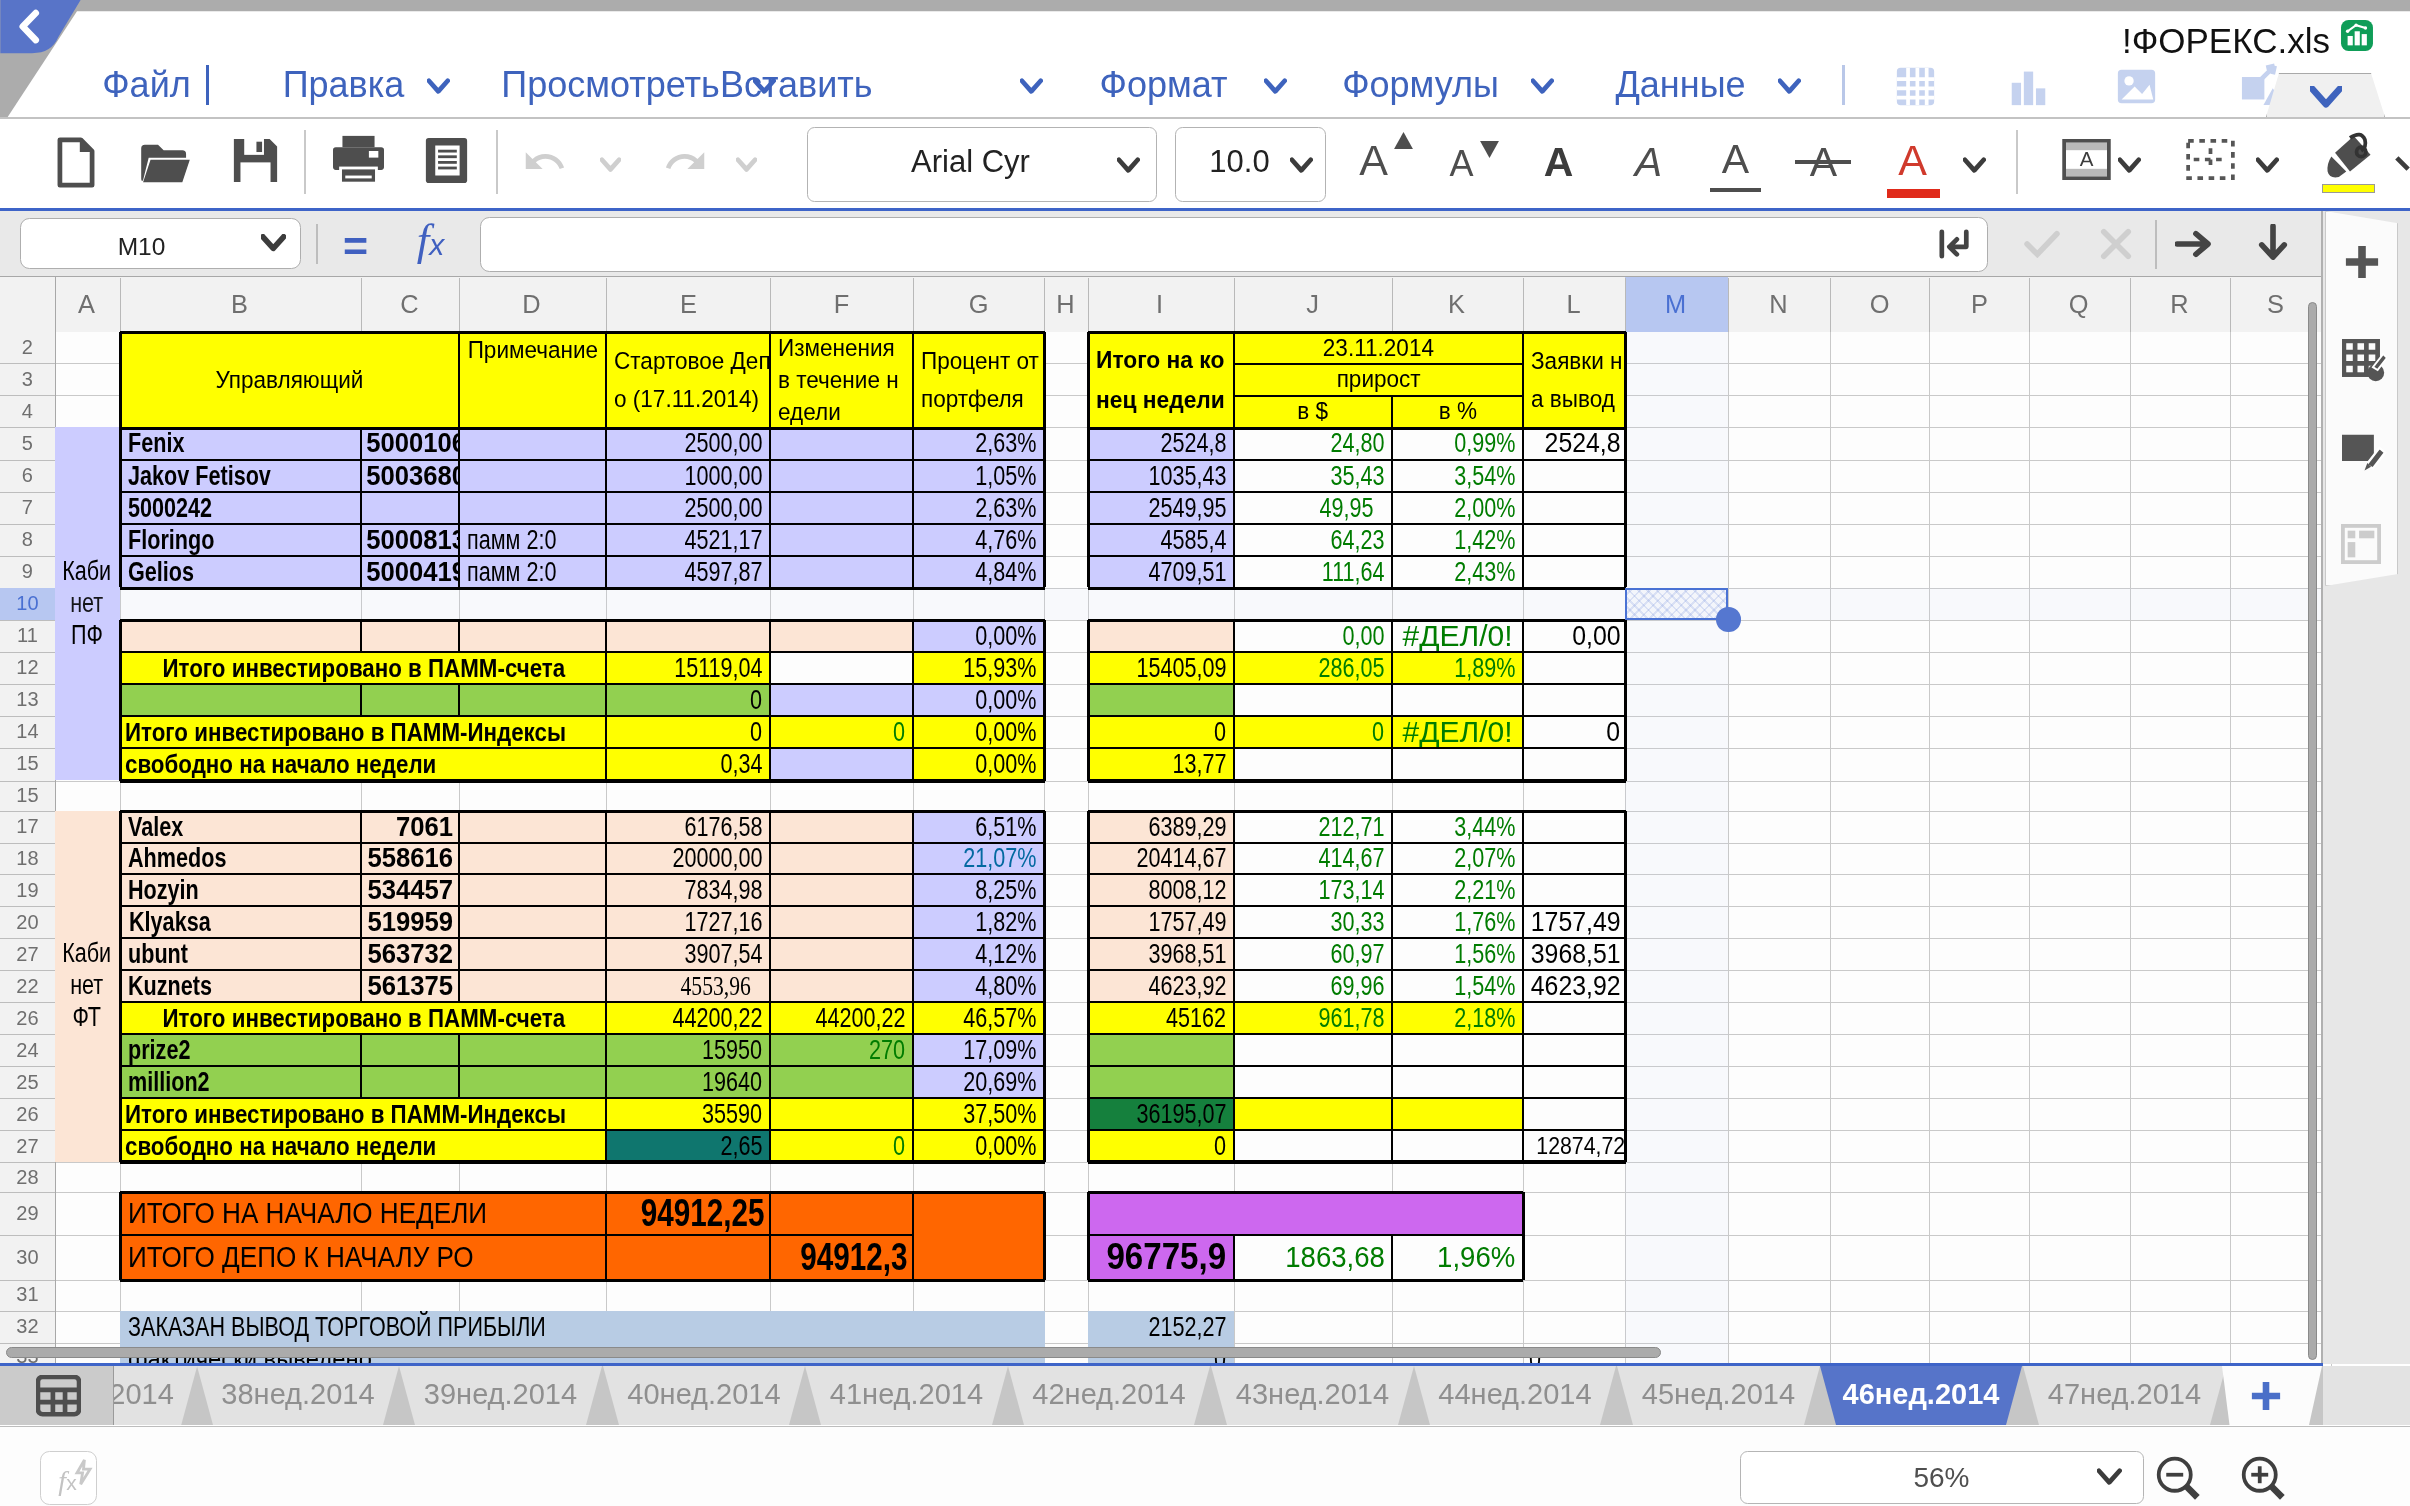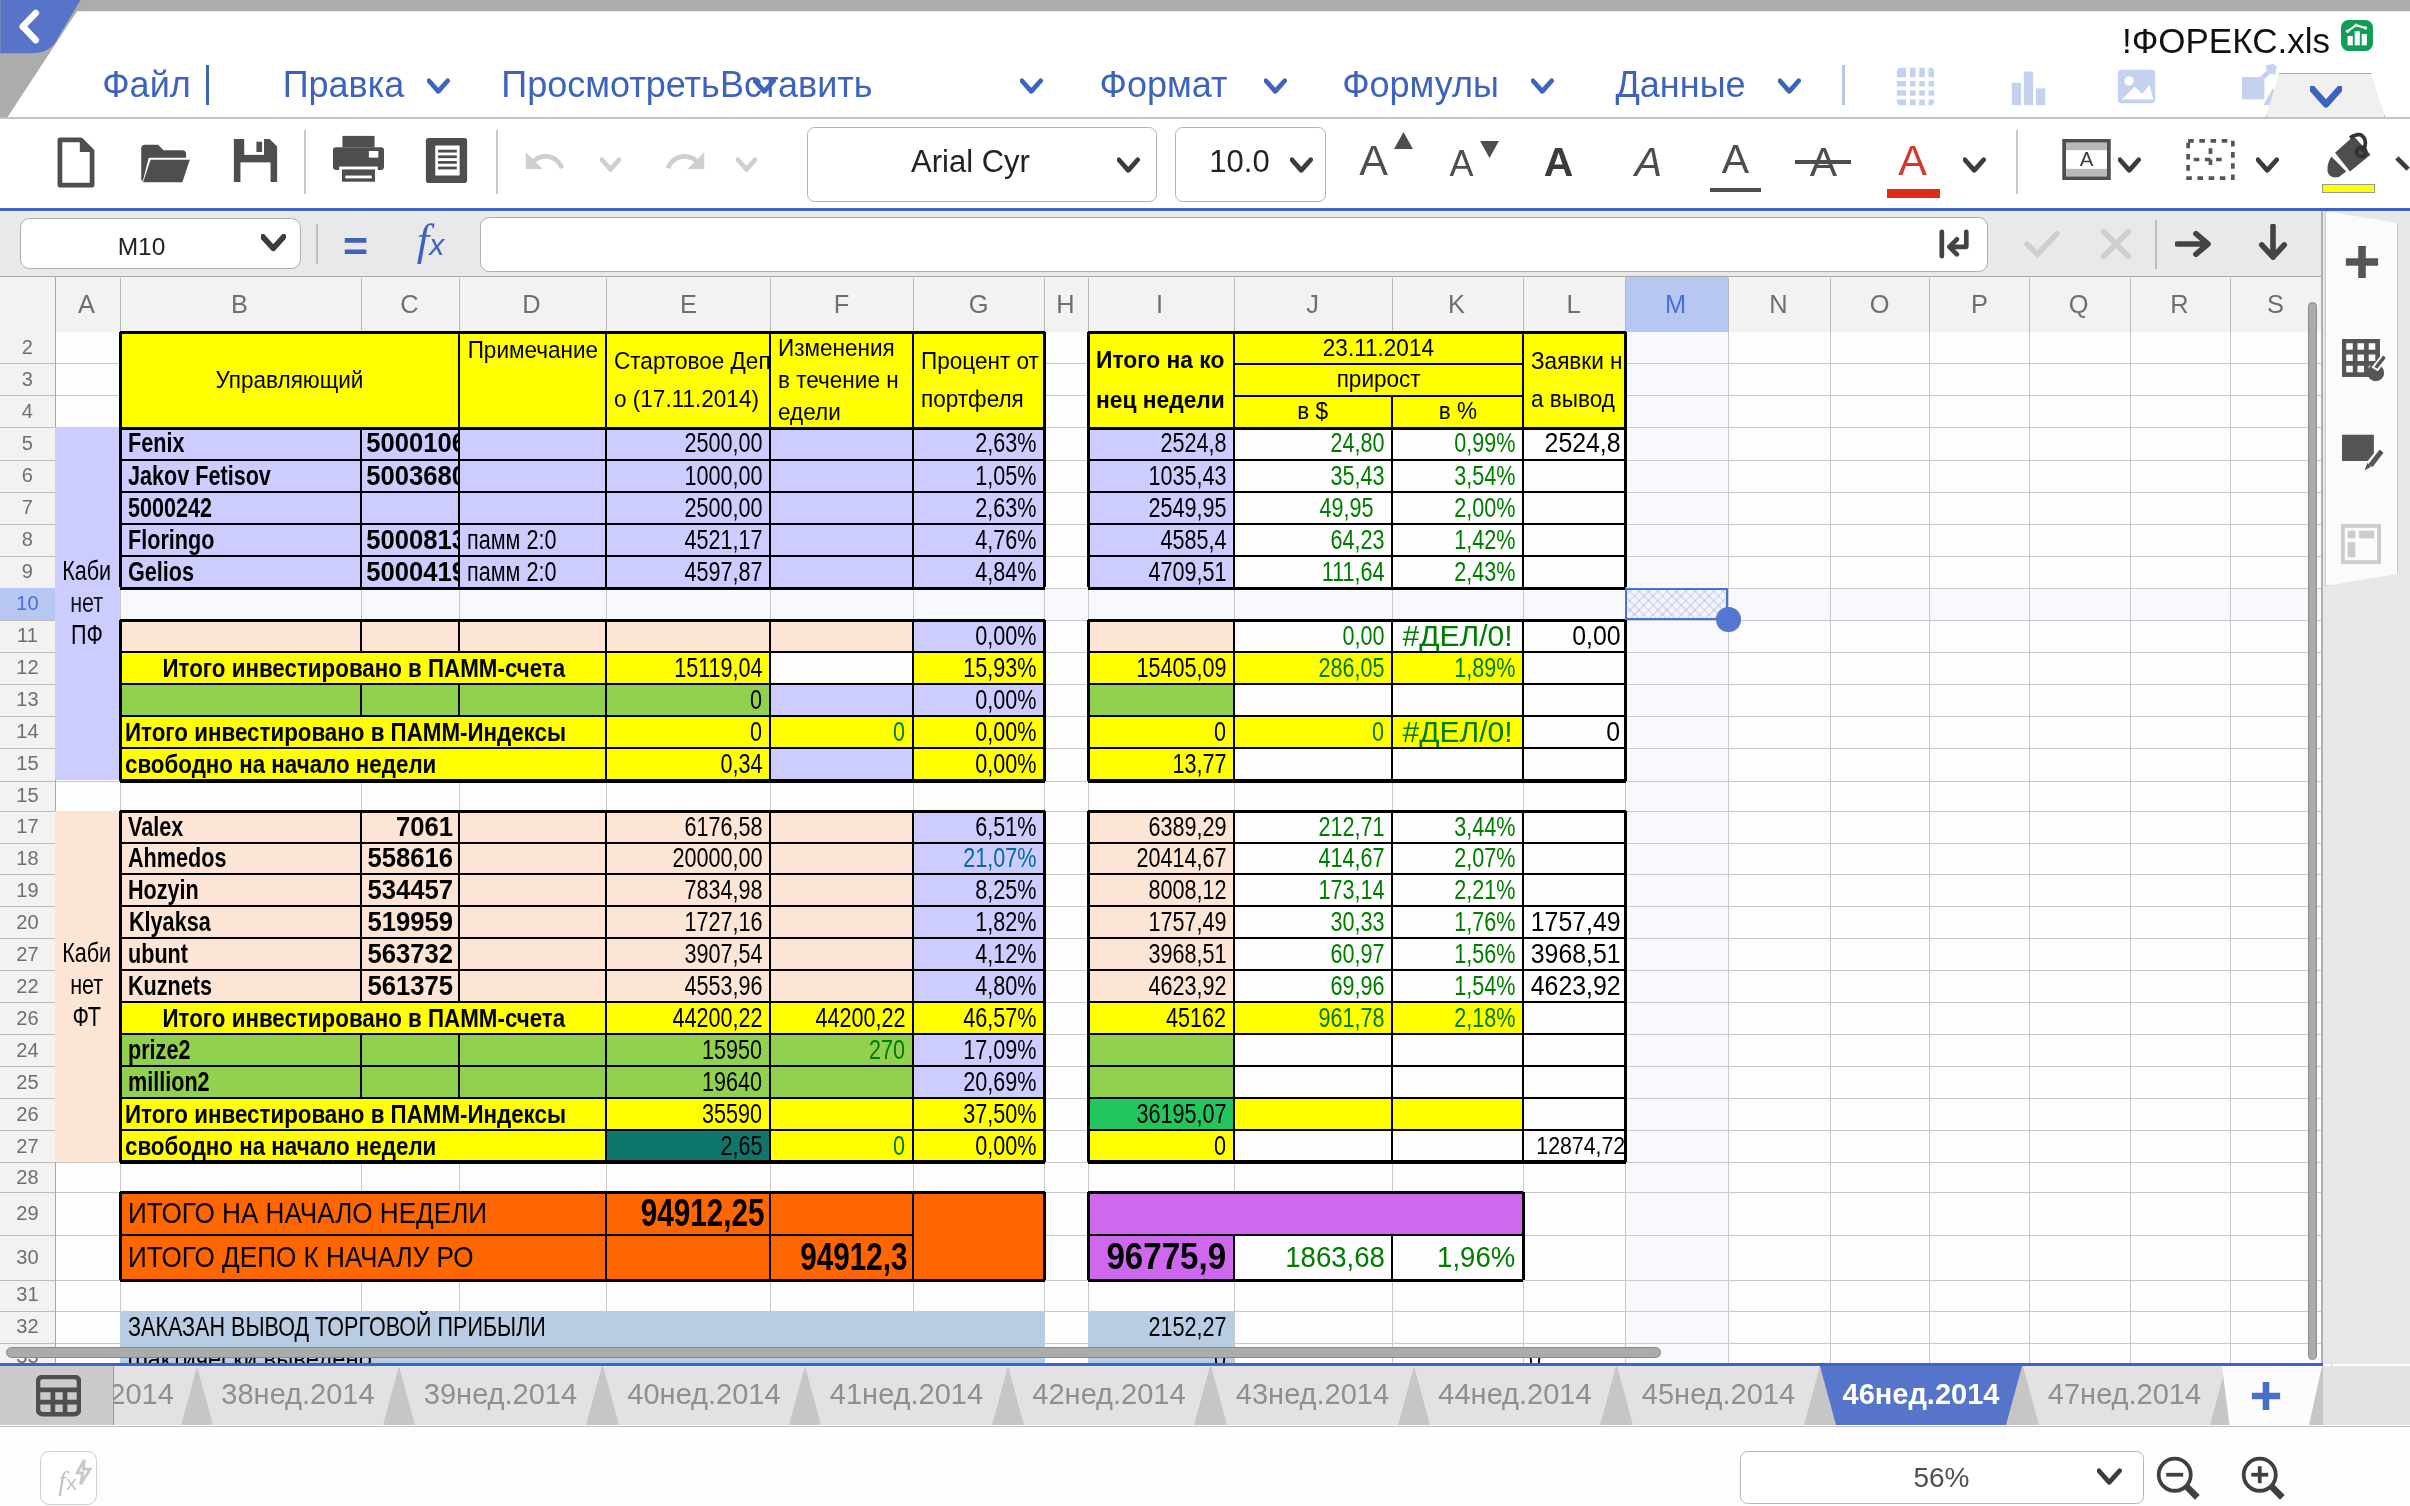--- a/index.html
+++ b/index.html
@@ -527,21 +527,21 @@
 <div style="left:606px;top:938px;width:164px;height:32px;background:#fce5d5;color:#000;font-size:27px;text-align:right;padding-right:7.5px;line-height:32px;white-space:nowrap;"><span style="display:inline-block;transform:scaleX(0.8);transform-origin:right center;white-space:nowrap;">3907,54</span></div>
 <div style="left:770px;top:938px;width:143px;height:32px;background:#fce5d5;"></div>
 <div style="left:913px;top:938px;width:131px;height:32px;background:#ccccff;color:#000;font-size:27px;text-align:right;padding-right:7.5px;line-height:32px;white-space:nowrap;"><span style="display:inline-block;transform:scaleX(0.8);transform-origin:right center;white-space:nowrap;">4,12%</span></div>
 <div style="left:1088px;top:938px;width:146px;height:32px;background:#fce5d5;color:#000;font-size:27px;text-align:right;padding-right:7.5px;line-height:32px;white-space:nowrap;"><span style="display:inline-block;transform:scaleX(0.8);transform-origin:right center;white-space:nowrap;">3968,51</span></div>
 <div style="left:1234px;top:938px;width:158px;height:32px;color:#007c00;font-size:27px;text-align:right;padding-right:7.5px;line-height:32px;white-space:nowrap;"><span style="display:inline-block;transform:scaleX(0.8);transform-origin:right center;white-space:nowrap;">60,97</span></div>
 <div style="left:1392px;top:938px;width:131px;height:32px;color:#007c00;font-size:27px;text-align:right;padding-right:7.5px;line-height:32px;white-space:nowrap;"><span style="display:inline-block;transform:scaleX(0.8);transform-origin:right center;white-space:nowrap;">1,56%</span></div>
 <div style="left:1523px;top:938px;width:103px;height:32px;color:#000;font-size:27px;text-align:right;padding-right:5.6px;line-height:32px;white-space:nowrap;"><span style="display:inline-block;transform:scaleX(0.92);transform-origin:right center;white-space:nowrap;">3968,51</span></div>
 <div style="left:120px;top:970px;width:241px;height:32px;background:#fce5d5;color:#000;font-size:27px;font-weight:bold;text-align:left;padding-left:7.5px;line-height:32px;white-space:nowrap;"><span style="display:inline-block;transform:scaleX(0.8);transform-origin:left center;white-space:nowrap;">Kuznets</span></div>
 <div style="left:361px;top:970px;width:98px;height:32px;background:#fce5d5;color:#000;font-size:27px;font-weight:bold;text-align:right;padding-right:5.6px;line-height:32px;white-space:nowrap;"><span style="display:inline-block;transform:scaleX(0.95);transform-origin:right center;white-space:nowrap;">561375</span></div>
 <div style="left:459px;top:970px;width:148px;height:32px;background:#fce5d5;"></div>
-<div style="left:606px;top:970px;width:164px;height:32px;background:#fce5d5;color:#000;font-size:27px;text-align:right;padding-right:7px;line-height:32px;white-space:nowrap;"><span style="display:inline-block;transform:scaleX(0.8);transform-origin:right center;white-space:nowrap;">4553,96</span></div>
+<div style="left:606px;top:970px;width:164px;height:32px;background:#fce5d5;color:#000;font-size:27px;text-align:right;padding-right:19px;line-height:32px;white-space:nowrap;font-family:Liberation Serif, serif;"><span style="display:inline-block;transform:scaleX(0.8);transform-origin:right center;white-space:nowrap;">4553,96</span></div>
 <div style="left:770px;top:970px;width:143px;height:32px;background:#fce5d5;"></div>
 <div style="left:913px;top:970px;width:131px;height:32px;background:#ccccff;color:#000;font-size:27px;text-align:right;padding-right:7.5px;line-height:32px;white-space:nowrap;"><span style="display:inline-block;transform:scaleX(0.8);transform-origin:right center;white-space:nowrap;">4,80%</span></div>
 <div style="left:1088px;top:970px;width:146px;height:32px;background:#fce5d5;color:#000;font-size:27px;text-align:right;padding-right:7.5px;line-height:32px;white-space:nowrap;"><span style="display:inline-block;transform:scaleX(0.8);transform-origin:right center;white-space:nowrap;">4623,92</span></div>
 <div style="left:1234px;top:970px;width:158px;height:32px;color:#007c00;font-size:27px;text-align:right;padding-right:7.5px;line-height:32px;white-space:nowrap;"><span style="display:inline-block;transform:scaleX(0.8);transform-origin:right center;white-space:nowrap;">69,96</span></div>
 <div style="left:1392px;top:970px;width:131px;height:32px;color:#007c00;font-size:27px;text-align:right;padding-right:7.5px;line-height:32px;white-space:nowrap;"><span style="display:inline-block;transform:scaleX(0.8);transform-origin:right center;white-space:nowrap;">1,54%</span></div>
 <div style="left:1523px;top:970px;width:103px;height:32px;color:#000;font-size:27px;text-align:right;padding-right:5.6px;line-height:32px;white-space:nowrap;"><span style="display:inline-block;transform:scaleX(0.92);transform-origin:right center;white-space:nowrap;">4623,92</span></div>
 <div style="left:120px;top:1002px;width:487px;height:32px;background:#ffff00;color:#000;font-size:25.4px;font-weight:bold;text-align:center;line-height:32px;white-space:nowrap;"><span style="display:inline-block;transform:scaleX(0.88);transform-origin:center center;white-space:nowrap;">Итого инвестировано в ПАММ-счета</span></div>
 <div style="left:606px;top:1002px;width:164px;height:32px;background:#ffff00;color:#000;font-size:27px;text-align:right;padding-right:7.5px;line-height:32px;white-space:nowrap;"><span style="display:inline-block;transform:scaleX(0.8);transform-origin:right center;white-space:nowrap;">44200,22</span></div>
 <div style="left:770px;top:1002px;width:143px;height:32px;background:#ffff00;color:#000;font-size:27px;text-align:right;padding-right:7.5px;line-height:32px;white-space:nowrap;"><span style="display:inline-block;transform:scaleX(0.8);transform-origin:right center;white-space:nowrap;">44200,22</span></div>
 <div style="left:913px;top:1002px;width:131px;height:32px;background:#ffff00;color:#000;font-size:27px;text-align:right;padding-right:7.5px;line-height:32px;white-space:nowrap;"><span style="display:inline-block;transform:scaleX(0.8);transform-origin:right center;white-space:nowrap;">46,57%</span></div>
@@ -559,21 +559,21 @@
 <div style="left:361px;top:1066px;width:98px;height:32px;background:#92d050;"></div>
 <div style="left:459px;top:1066px;width:148px;height:32px;background:#92d050;"></div>
 <div style="left:606px;top:1066px;width:164px;height:32px;background:#92d050;color:#000;font-size:27px;text-align:right;padding-right:7.5px;line-height:32px;white-space:nowrap;"><span style="display:inline-block;transform:scaleX(0.8);transform-origin:right center;white-space:nowrap;">19640</span></div>
 <div style="left:770px;top:1066px;width:143px;height:32px;background:#92d050;"></div>
 <div style="left:913px;top:1066px;width:131px;height:32px;background:#ccccff;color:#000;font-size:27px;text-align:right;padding-right:7.5px;line-height:32px;white-space:nowrap;"><span style="display:inline-block;transform:scaleX(0.8);transform-origin:right center;white-space:nowrap;">20,69%</span></div>
 <div style="left:1088px;top:1066px;width:146px;height:32px;background:#92d050;"></div>
 <div style="left:120px;top:1098px;width:487px;height:32px;background:#ffff00;color:#000;font-size:25.4px;font-weight:bold;text-align:left;padding-left:4.7px;line-height:32px;white-space:nowrap;"><span style="display:inline-block;transform:scaleX(0.88);transform-origin:left center;white-space:nowrap;">Итого инвестировано в ПАММ-Индексы</span></div>
 <div style="left:606px;top:1098px;width:164px;height:32px;background:#ffff00;color:#000;font-size:27px;text-align:right;padding-right:7.5px;line-height:32px;white-space:nowrap;"><span style="display:inline-block;transform:scaleX(0.8);transform-origin:right center;white-space:nowrap;">35590</span></div>
 <div style="left:770px;top:1098px;width:143px;height:32px;background:#ffff00;"></div>
 <div style="left:913px;top:1098px;width:131px;height:32px;background:#ffff00;color:#000;font-size:27px;text-align:right;padding-right:7.5px;line-height:32px;white-space:nowrap;"><span style="display:inline-block;transform:scaleX(0.8);transform-origin:right center;white-space:nowrap;">37,50%</span></div>
-<div style="left:1088px;top:1098px;width:146px;height:48px;background:#22c55e;color:#000;font-size:27px;text-align:right;padding-right:7.5px;line-height:32px;white-space:nowrap;"><span style="display:inline-block;transform:scaleX(0.8);transform-origin:right center;white-space:nowrap;">36195,07</span></div>
+<div style="left:1088px;top:1098px;width:146px;height:48px;background:#15803d;color:#000;font-size:27px;text-align:right;padding-right:7.5px;line-height:32px;white-space:nowrap;"><span style="display:inline-block;transform:scaleX(0.8);transform-origin:right center;white-space:nowrap;">36195,07</span></div>
 <div style="left:1234px;top:1098px;width:158px;height:32px;background:#ffff00;"></div>
 <div style="left:1392px;top:1098px;width:131px;height:32px;background:#ffff00;"></div>
 <div style="left:120px;top:1130px;width:487px;height:32px;background:#ffff00;color:#000;font-size:25.4px;font-weight:bold;text-align:left;padding-left:4.7px;line-height:32px;white-space:nowrap;"><span style="display:inline-block;transform:scaleX(0.88);transform-origin:left center;white-space:nowrap;">свободно на начало недели</span></div>
 <div style="left:606px;top:1130px;width:164px;height:32px;background:#0f766e;color:#000;font-size:27px;text-align:right;padding-right:7.5px;line-height:32px;white-space:nowrap;"><span style="display:inline-block;transform:scaleX(0.8);transform-origin:right center;white-space:nowrap;">2,65</span></div>
 <div style="left:770px;top:1130px;width:143px;height:32px;background:#ffff00;color:#007c00;font-size:27px;text-align:right;padding-right:7.5px;line-height:32px;white-space:nowrap;"><span style="display:inline-block;transform:scaleX(0.8);transform-origin:right center;white-space:nowrap;">0</span></div>
 <div style="left:913px;top:1130px;width:131px;height:32px;background:#ffff00;color:#000;font-size:27px;text-align:right;padding-right:7.5px;line-height:32px;white-space:nowrap;"><span style="display:inline-block;transform:scaleX(0.8);transform-origin:right center;white-space:nowrap;">0,00%</span></div>
 <div style="left:1088px;top:1130px;width:146px;height:32px;background:#ffff00;color:#000;font-size:27px;text-align:right;padding-right:7.5px;line-height:32px;white-space:nowrap;"><span style="display:inline-block;transform:scaleX(0.8);transform-origin:right center;white-space:nowrap;">0</span></div>
 <div style="left:1523px;top:1130px;width:103px;height:32px;color:#000;font-size:24.5px;text-align:right;padding-right:5.6px;line-height:32px;white-space:nowrap;"><span style="display:inline-block;transform:scaleX(0.87);transform-origin:right center;white-space:nowrap;">12874,72</span></div>
 <div style="left:120px;top:1192px;width:925px;height:88px;background:#ff6600;"></div>
 <div style="left:120px;top:1192px;width:487px;height:43px;color:#000;font-size:29px;text-align:left;padding-left:7.5px;line-height:43px;white-space:nowrap;"><span style="display:inline-block;transform:scaleX(0.9);transform-origin:left center;white-space:nowrap;">ИТОГО НА НАЧАЛО НЕДЕЛИ</span></div>

